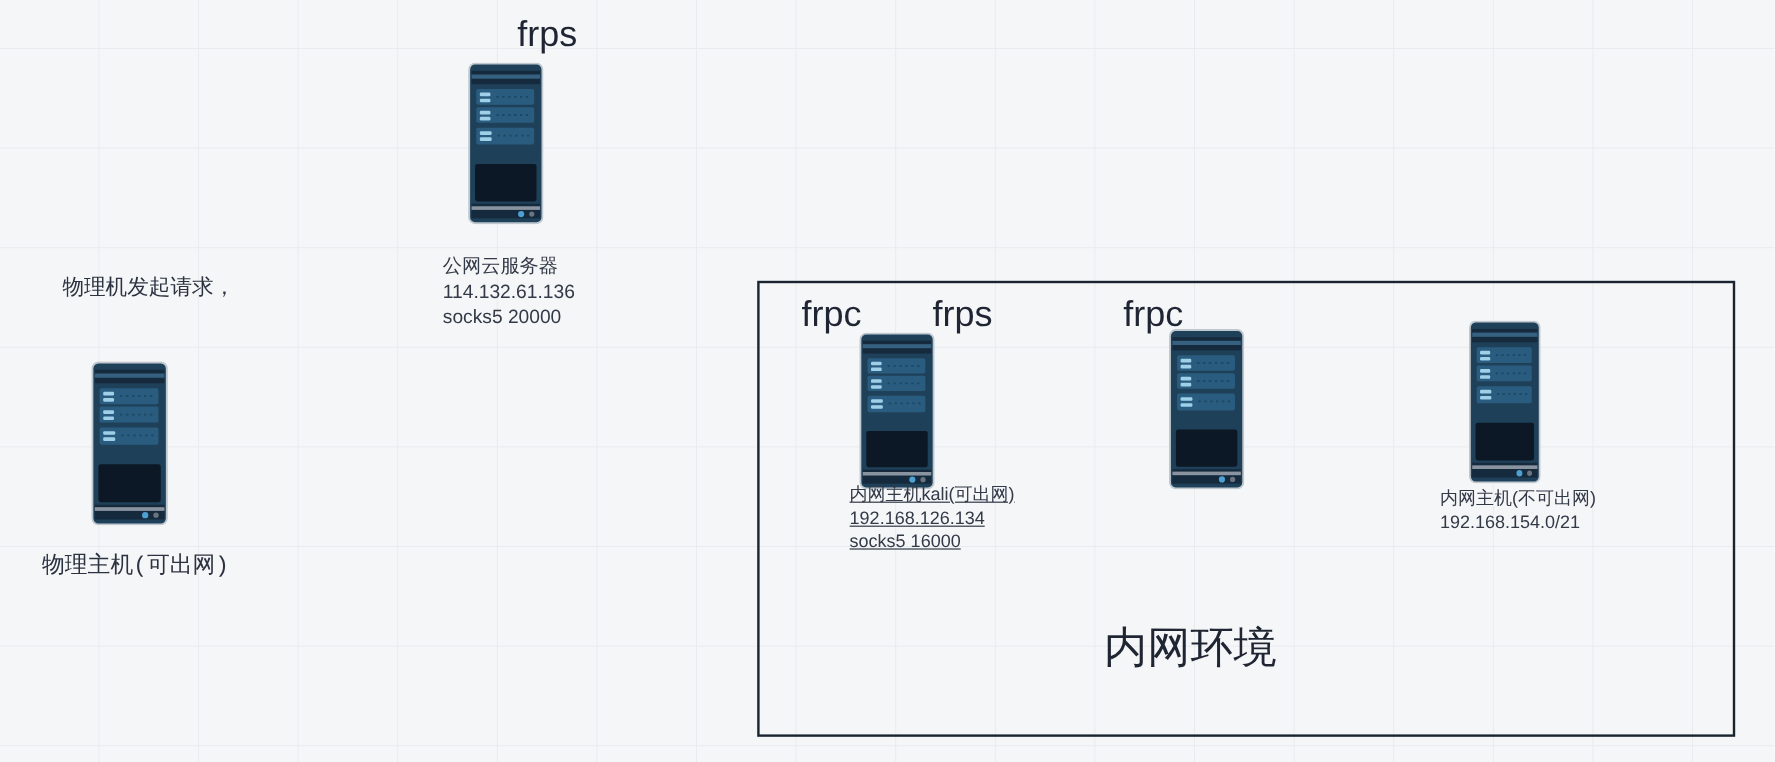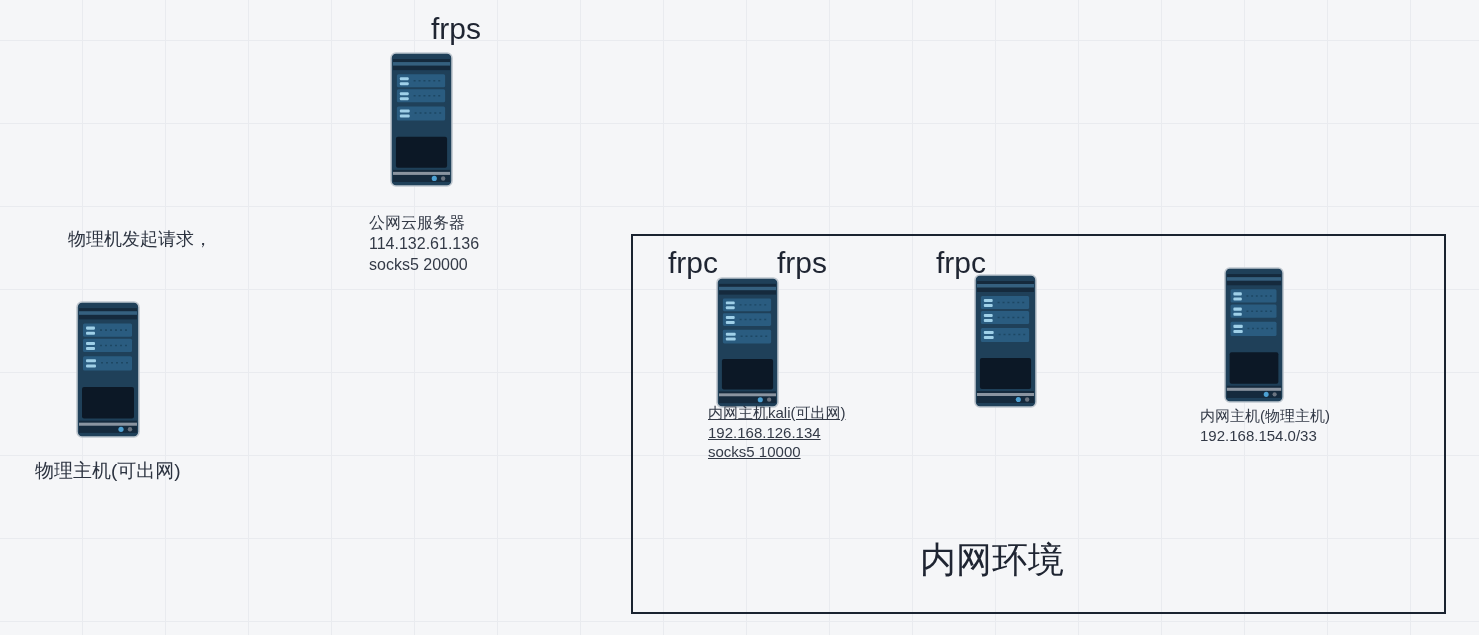--- a/index.html
+++ b/index.html
@@ -95,21 +95,21 @@
     <circle cx="54" cy="125.5" r="2.2" fill="#6b7480"></circle>
   </svg>
 </div>
 
   <div class="abs caption-lg" style="left:369px; top:196px;margin-top:16px;">
     <div>公网云服务器</div>
     <div>114.132.61.136</div>
     <div>socks5 20000</div>
   </div>
 
-  <div class="abs note" style="left:68px; top:226px;">
+  <div class="abs note" style="left:52px; top:226px;">
     <div>物理机发起请求，</div>
   </div>
 
   <div class="abs server-holder" style="left:76px; top:301px; width:64px; height:137px;">
   <svg viewBox="0 0 64 134" preserveAspectRatio="none" xmlns="http://www.w3.org/2000/svg" aria-hidden="true">
     <rect x="1" y="1" width="62" height="132" rx="5" fill="#1f4059" stroke="#bfc7cf" stroke-width="1.6"></rect>
     <rect x="3" y="7" width="58" height="11" fill="#152a3d"></rect>
     <rect x="3" y="10" width="58" height="3.5" fill="#35607f"></rect>
     <rect x="7" y="22" width="49" height="13" rx="1.5" fill="#2a5c80"></rect>
     <rect x="10" y="25" width="9" height="3" rx="1" fill="#9fd0e8"></rect>
@@ -124,21 +124,21 @@
     <rect x="10" y="62" width="10" height="3" rx="1" fill="#9fd0e8"></rect>
     <line x1="25" y1="60.5" x2="52" y2="60.5" stroke="#1d4763" stroke-width="1.5" stroke-dasharray="2 3"></line>
     <rect x="6" y="84" width="52" height="31" rx="2" fill="#0c1826"></rect>
     <rect x="3" y="117" width="58" height="12" fill="#152a3d"></rect>
     <rect x="3" y="119" width="58" height="3" fill="#8a94a0"></rect>
     <circle cx="45" cy="125.5" r="2.6" fill="#4da0d2"></circle>
     <circle cx="54" cy="125.5" r="2.2" fill="#6b7480"></circle>
   </svg>
 </div>
 
-  <div class="abs host-label" style="left:35px; top:458px;">物理主机(可出网)</div>
+  <div class="abs host-label" style="left:35px; top:458px;font-family:Liberation Mono, monospace;">物理主机(可出网)</div>
 
   <div class="abs intranet-box" style="left:631px; top:234px; width:815px; height:380px;"></div>
 
   <div class="abs big-title" style="left:668px; top:246px;">frpc</div>
   <div class="abs big-title" style="left:777px; top:246px;">frps</div>
 
   <div class="abs server-holder" style="left:716px; top:277px; width:63px; height:131px;">
   <svg viewBox="0 0 64 134" preserveAspectRatio="none" xmlns="http://www.w3.org/2000/svg" aria-hidden="true">
     <rect x="1" y="1" width="62" height="132" rx="5" fill="#1f4059" stroke="#bfc7cf" stroke-width="1.6"></rect>
     <rect x="3" y="7" width="58" height="11" fill="#152a3d"></rect>
@@ -159,21 +159,21 @@
     <rect x="3" y="117" width="58" height="12" fill="#152a3d"></rect>
     <rect x="3" y="119" width="58" height="3" fill="#8a94a0"></rect>
     <circle cx="45" cy="125.5" r="2.6" fill="#4da0d2"></circle>
     <circle cx="54" cy="125.5" r="2.2" fill="#6b7480"></circle>
   </svg>
 </div>
 
   <div class="abs caption" style="left:708px; top:403px;text-decoration:underline;">
     <div>内网主机kali(可出网)</div>
     <div>192.168.126.134</div>
-    <div>socks5 10000</div>
+    <div>socks5 16000</div>
   </div>
 
   <div class="abs big-title" style="left:936px; top:246px;">frpc</div>
 
   <div class="abs server-holder" style="left:974px; top:274px; width:63px; height:134px;">
   <svg viewBox="0 0 64 134" preserveAspectRatio="none" xmlns="http://www.w3.org/2000/svg" aria-hidden="true">
     <rect x="1" y="1" width="62" height="132" rx="5" fill="#1f4059" stroke="#bfc7cf" stroke-width="1.6"></rect>
     <rect x="3" y="7" width="58" height="11" fill="#152a3d"></rect>
     <rect x="3" y="10" width="58" height="3.5" fill="#35607f"></rect>
     <rect x="7" y="22" width="49" height="13" rx="1.5" fill="#2a5c80"></rect>
@@ -216,19 +216,19 @@
     <line x1="25" y1="60.5" x2="52" y2="60.5" stroke="#1d4763" stroke-width="1.5" stroke-dasharray="2 3"></line>
     <rect x="6" y="84" width="52" height="31" rx="2" fill="#0c1826"></rect>
     <rect x="3" y="117" width="58" height="12" fill="#152a3d"></rect>
     <rect x="3" y="119" width="58" height="3" fill="#8a94a0"></rect>
     <circle cx="45" cy="125.5" r="2.6" fill="#4da0d2"></circle>
     <circle cx="54" cy="125.5" r="2.2" fill="#6b7480"></circle>
   </svg>
 </div>
 
   <div class="abs caption" style="left:1200px; top:406px;">
-    <div>内网主机(物理主机)</div>
-    <div>192.168.154.0/33</div>
-  </div>
-
-  <div class="abs intranet-label" style="left:920px; top:536px;">内网环境</div>
+    <div>内网主机(不可出网)</div>
+    <div>192.168.154.0/21</div>
+  </div>
+
+  <div class="abs intranet-label" style="left:920px; top:516px;">内网环境</div>
 
 </div>
 
 </body></html>

